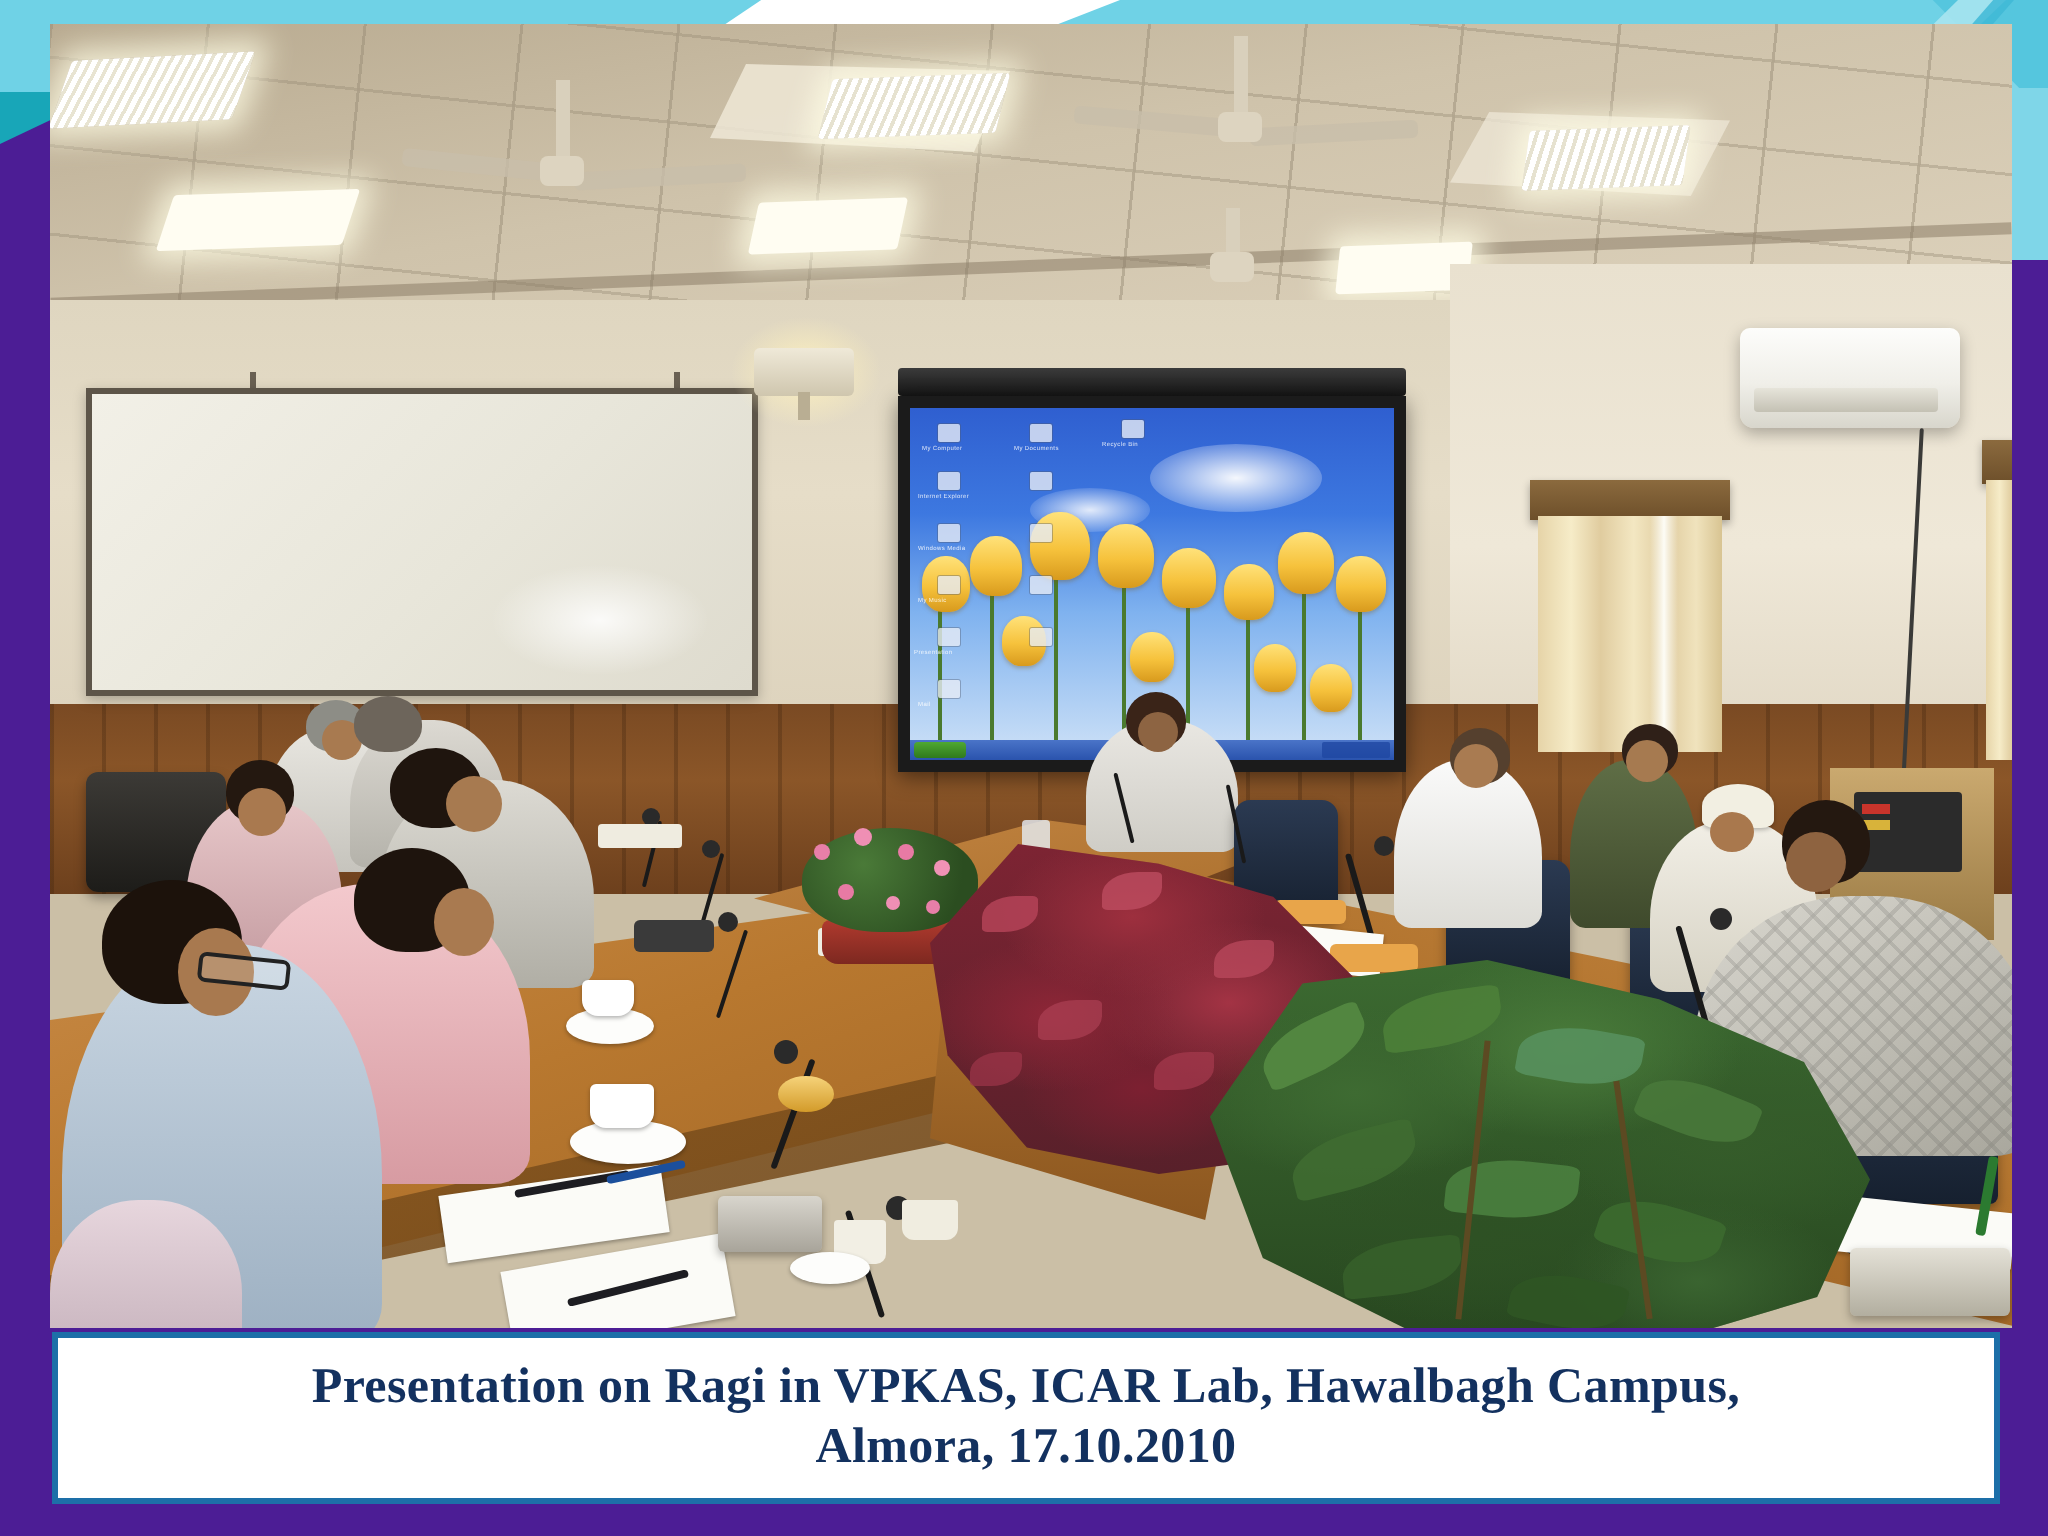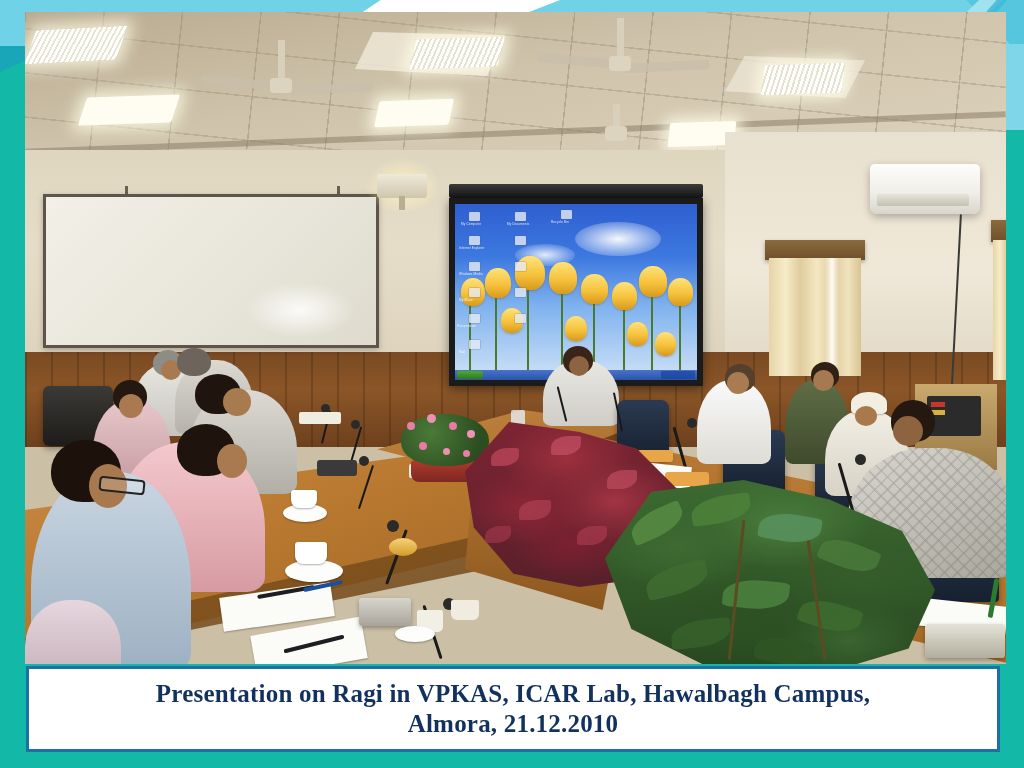--- a/index.html
+++ b/index.html
@@ -2,21 +2,21 @@
 <html><head>
 <meta charset="utf-8">
 <style>
   html,body{margin:0;padding:0;}
   body{
     width:1024px;height:768px;overflow:hidden;
     background:#fbfbfa;
     font-family:"Liberation Serif", serif;
     position:relative;
   }
-  #slide{position:absolute;inset:0;background:#14b8a6;overflow:hidden;}
+  #slide{position:absolute;inset:0;background:#4c1d95;overflow:hidden;}
 
   
   .deco{position:absolute;pointer-events:none;}
   #deco-top-band{left:0;top:0;width:1024px;height:30px;background:#6fd2e6;}
   #deco-left-band{left:0;top:0;width:25px;height:60px;background:#6fd2e6;}
   #deco-top-white-wedge{
     left:330px;top:0;width:230px;height:34px;
     background:#ffffff;
     clip-path:polygon(22% 0%, 100% 0%, 62% 100%, 0% 100%);
   }
@@ -495,17 +495,17 @@
       <div class="leafy" style="left:150px;top:158px;width:58px;height:26px;background:#2f5524;transform:rotate(12deg);opacity:.9;"></div>
       <div class="stem" style="left:130px;top:40px;width:3px;height:140px;background:#5c4a22;transform:rotate(6deg);"></div>
       <div class="stem" style="left:210px;top:60px;width:3px;height:120px;background:#5c4a22;transform:rotate(-8deg);"></div>
     </div>
 
   </div>
 
   <div id="caption">
     <div id="caption-text">
       <span>Presentation on Ragi in VPKAS,  ICAR Lab, Hawalbagh Campus,</span>
-      <span id="caption-line2">Almora, 21.12.2010</span>
+      <span id="caption-line2">Almora, 17.10.2010</span>
     </div>
   </div>
 
 </div>
 
 </body></html>

